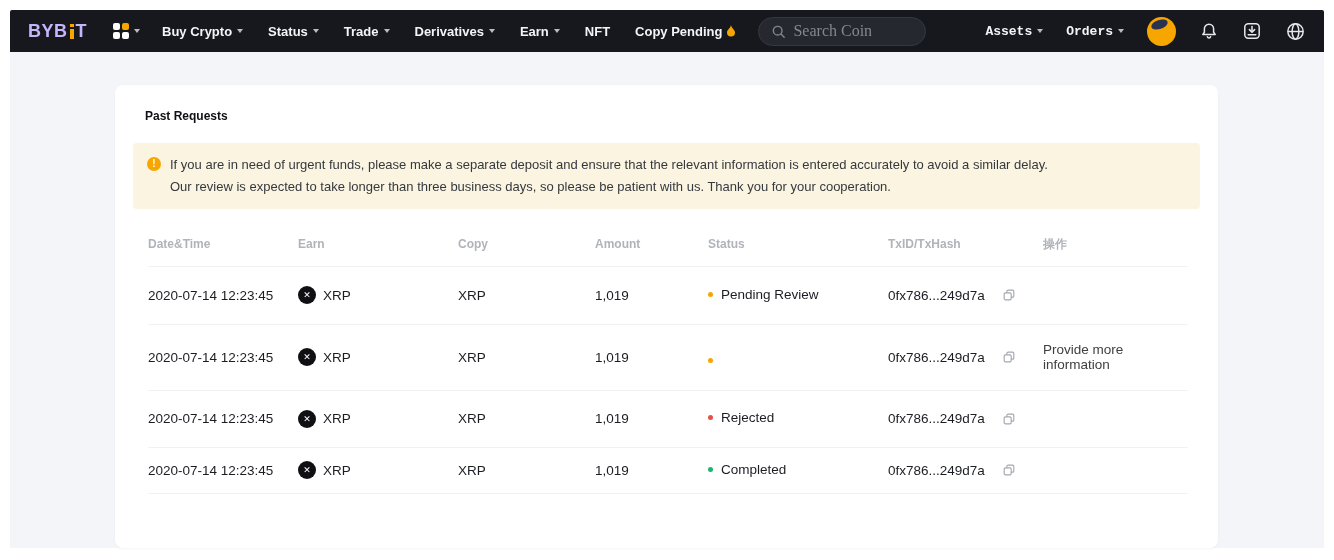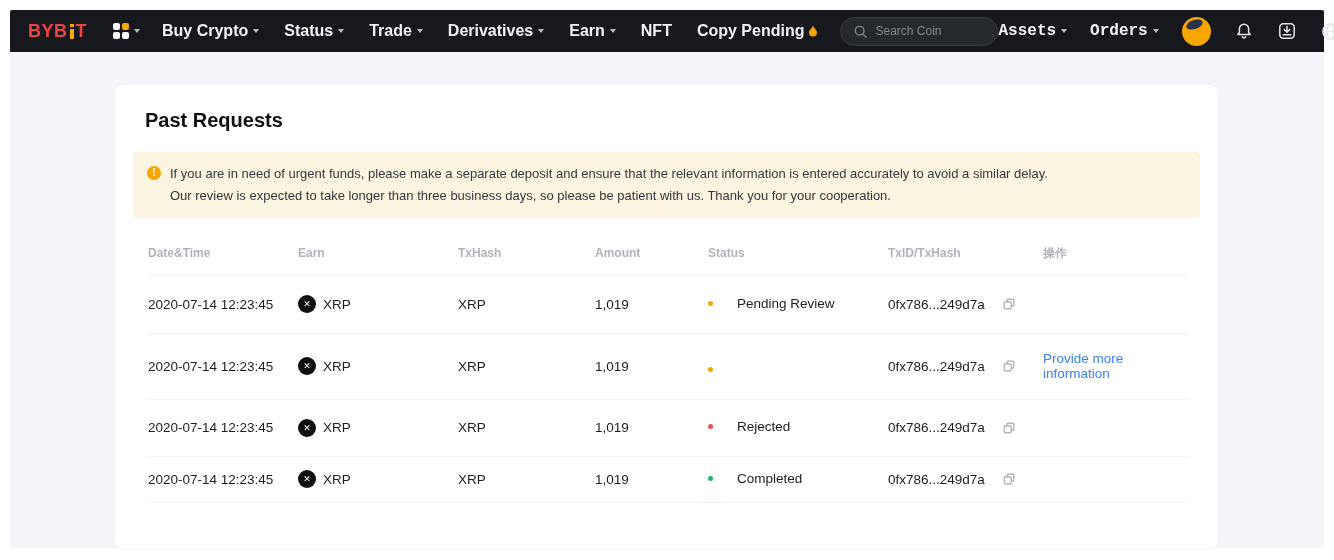--- a/index.html
+++ b/index.html
@@ -1,64 +1,64 @@
 <!DOCTYPE html>
 <html><head>
 <meta charset="utf-8">
 <style>
   * { margin:0; padding:0; box-sizing:border-box; }
   html,body { width:1334px; height:560px; background:#ffffff; font-family:"Liberation Sans","DejaVu Sans",sans-serif; }
   .app { margin:10px 10px 12px; width:1314px; height:538px; }
 
   
   .navbar { height:42px; background:#17181e; border-radius:2px 2px 0 0; display:flex; align-items:center; padding:0 18px; gap:0; }
-  .logo { display:flex; align-items:center; font-weight:bold; font-size:18px; letter-spacing:.5px; color:#ef4444; cursor:pointer; }
+  .logo { display:flex; align-items:center; font-weight:bold; font-size:18px; letter-spacing:.5px; color:#c4b5fd; cursor:pointer; }
   .logo .bar { display:inline-block; width:4px; height:15px; margin:0 2px; background:linear-gradient(#f7a600 0 22%, #17181e 22% 34%, #f7a600 34% 100%); }
   .apps { display:flex; align-items:center; margin:0 14px 0 26px; cursor:pointer; }
   .grid-ic { display:grid; grid-template-columns:7px 7px; grid-template-rows:7px 7px; gap:2px; }
   .grid-ic i { display:block; border-radius:2px; background:#fff; }
   .grid-ic i.accent { background:#f7a600; }
   .caret { width:0; height:0; border-left:3.5px solid transparent; border-right:3.5px solid transparent; border-top:4.5px solid #b9bcc2; display:inline-block; margin-left:5px; }
   .nav-items { display:flex; align-items:center; gap:25px; margin-left:8px; }
-  .nav-item { color:#f3f4f5; font-size:16px; font-weight:700; display:flex; align-items:center; cursor:pointer; white-space:nowrap; }
+  .nav-item { color:#f3f4f5; font-size:13px; font-weight:700; display:flex; align-items:center; cursor:pointer; white-space:nowrap; }
   .flame { margin-left:4px; display:inline-flex; }
   .search { margin-left:22px; display:flex; align-items:center; gap:7px; width:168px; height:29px; background:#26282f; border:1px solid #36383f; border-radius:15px; padding:0 12px; }
-  .search input { background:transparent; border:none; outline:none; color:#f9a8d4; font-size:12px; width:110px; font-family:Liberation Sans, sans-serif; }
+  .search input { background:transparent; border:none; outline:none; color:#f9a8d4; font-size:16px; width:110px; font-family:Liberation Serif, serif; }
   .search input::placeholder { color:#84878e; }
   .spacer { flex:1; }
   .nav-right { display:flex; align-items:center; gap:23px;font-family:Liberation Mono, monospace; }
   .nav-right .nav-item { font-weight:700; }
   .avatar { position:relative; width:29px; height:29px; border-radius:50%; background:#f7a600; overflow:hidden; cursor:pointer; }
   .avatar::after { content:""; position:absolute; left:4px; top:3px; width:17px; height:9px; background:#2b3250; border-radius:50%; transform:rotate(-18deg); }
   .icon-btn { display:inline-flex; cursor:pointer; }
 
   
   .main { background:#f4f5f9; height:496px; position:relative; }
   .card { position:absolute; left:105px; top:33px; width:1103px; height:463px; background:#fff; border-radius:8px; box-shadow:0 1px 3px rgba(20,21,26,.04); padding:0 30px; }
-  .page-title { font-size:20px; font-weight:700; color:#101014; padding:24px 0 20px; }
+  .page-title { font-size:12px; font-weight:700; color:#101014; padding:24px 0 20px; }
 
   .notice { display:flex; gap:9px; background:#faf4e0; border-radius:4px; padding:11px 16px 11px 14px; margin:0 -12px 14px; }
   .notice-ic { flex:none; width:14px; height:14px; margin-top:3px; border-radius:50%; background:#f7a600; color:#fff; font-size:10px; font-weight:700; display:flex; align-items:center; justify-content:center; line-height:1; }
   .notice-text { font-size:13px; color:#35393f; line-height:1.68; }
 
   
   .tbl { padding-left:3px; }
   .trow { display:grid; grid-template-columns:150px 160px 137px 113px 180px 155px 1fr; align-items:center; border-bottom:1px solid #f0f1f4; }
   .thead { height:44px; color:#b0b4ba; font-size:12px; }
   .thead > div { font-weight:700; }
   .r1 { height:58px; } .r2 { height:66px; } .r3 { height:57px; } .r4 { height:46px; }
   .cell { font-size:13.5px; color:#1b1d22; }
   .coin-cell { display:flex; align-items:center; gap:7px; }
   .coin-ic { width:18px; height:18px; border-radius:50%; background:#101014; color:#fff; font-size:9px; display:flex; align-items:center; justify-content:center; }
-  .status-cell { display:flex; align-items:flex-start; gap:24px; }
+  .status-cell { display:flex; align-items:flex-start; gap:8px; }
   .dot { flex:none; width:5px; height:5px; border-radius:50%; margin-top:7px; }
   .status-txt { max-width:128px; line-height:1.55; }
   .txid-cell { display:flex; align-items:center; gap:17px; }
   .copy-ic { display:inline-flex; cursor:pointer; }
-  .action-link { color:#3b82f6; font-size:13.5px; cursor:pointer; }
+  .action-link { color:#404040; font-size:13.5px; cursor:pointer; }
 </style>
 </head>
 <body>
 
 <div class="app">
 
   <div class="navbar">
     <div class="logo">
       <span>BYB</span>
         <span class="bar"></span>
@@ -159,21 +159,21 @@
         <div class="notice-text">
           <div>If you are in need of urgent funds, please make a separate deposit and ensure that the relevant information is entered accurately to avoid a similar delay.</div>
           <div>Our review is expected to take longer than three business days, so please be patient with us. Thank you for your cooperation.</div>
         </div>
       </div>
 
       <div class="tbl">
         <div class="trow thead">
           <div>Date&amp;Time</div>
           <div>Earn</div>
-          <div>TxHash</div>
+          <div>Copy</div>
           <div>Amount</div>
           <div>Status</div>
           <div>TxID/TxHash</div>
           <div>操作</div>
         </div>
 
         <div class="trow r1">
           <div class="cell">2020-07-14 12:23:45</div>
           <div class="cell coin-cell">
             <span class="coin-ic">✕</span>

